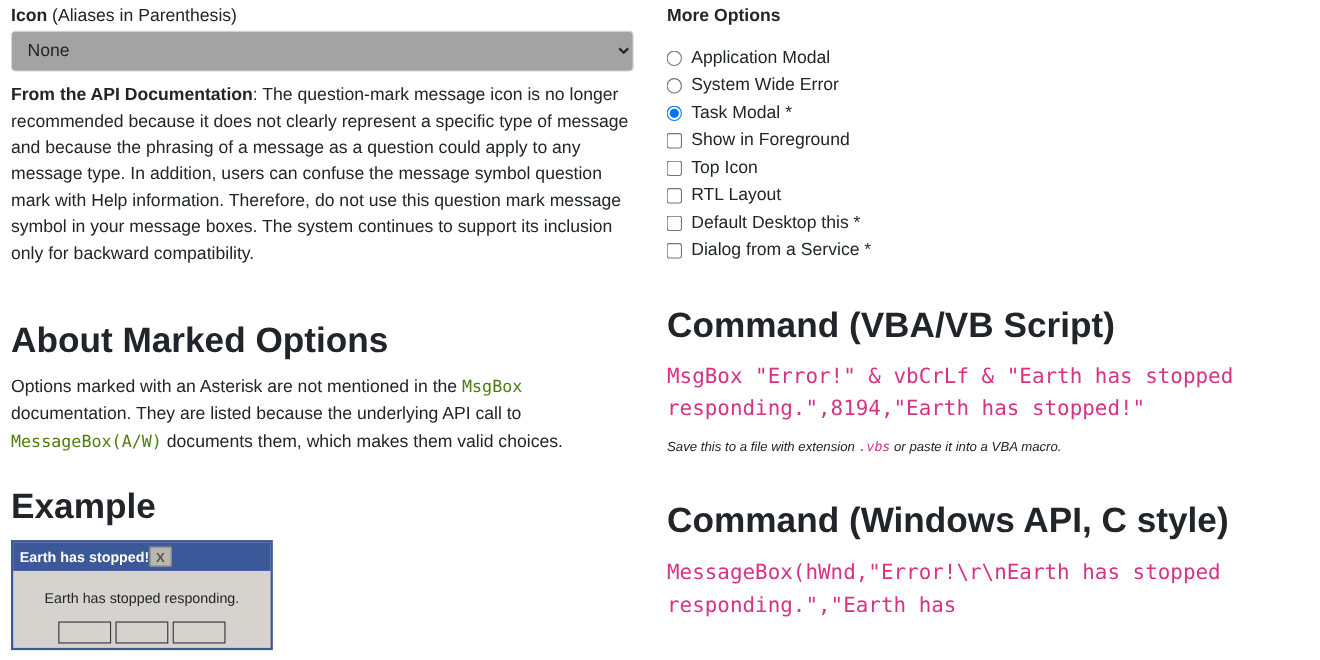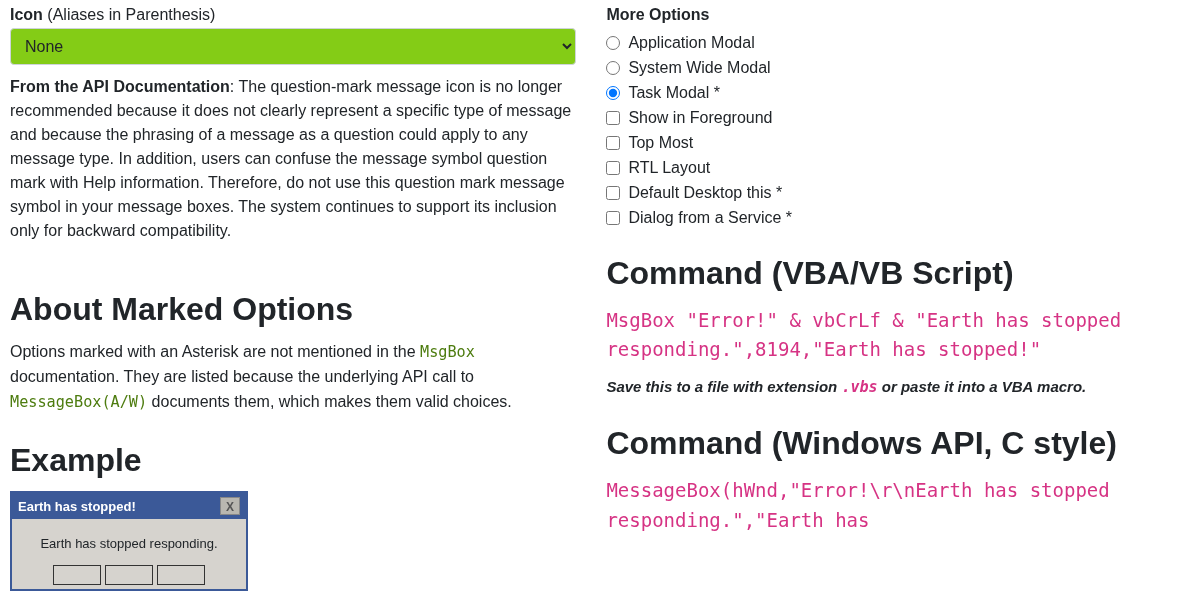--- a/index.html
+++ b/index.html
@@ -15,69 +15,69 @@
   .right { flex: 1; }
   .label-line { margin-bottom: 4px; }
   .label-line strong { font-weight: 700; }
   .label-line .paren { font-weight: 400; }
   select {
     width: 100%;
     font-size: 16px;
     padding: 8px 10px;
     border: 1px solid #ced4da;
     border-radius: 4px;
-    background: #84cc16;
+    background: #a3a3a3;
     color: #212529;
   }
   .api-note { margin-top: 10px; line-height: 1.5; }
   .api-note .lead { font-weight: 700; }
   h2 {
     font-size: 32px;
     font-weight: 700;
     margin: 48px 0 12px 0;
   }
   h2.tight { margin-top: 28px; }
   h2.cmd { margin-top: 0; margin-bottom: 14px; }
-  h2.cmd2 { margin-top: 26px; margin-bottom: 14px; }
+  h2.cmd2 { margin-top: 40px; margin-bottom: 14px; }
   p { line-height: 1.55; }
   code.inline {
     font-family: "Consolas", "Menlo", monospace;
     color: #4d7c0f;
     font-size: 0.95em;
   }
-  .options-title { font-weight: 700; margin-bottom: 10px; }
+  .options-title { font-weight: 700; margin-bottom: 20px; }
   .opt { display: flex; align-items: center; gap: 8px; margin: 7px 0; font-size: 16px; }
   .opt input { width: 14px; height: 14px; }
   pre.code {
     font-family: "Consolas", "Menlo", monospace;
     color: #d63384;
     font-size: 19px;
     line-height: 1.55;
     white-space: pre-wrap;
     word-break: break-word;
     margin-bottom: 10px;
   }
-  .hint { font-style: italic; font-size: 15px; margin-top: 4px; font-weight: bold; }
+  .hint { font-style: italic; font-size: 12px; margin-top: 4px; }
   .hint .ext { font-family: "Consolas","Menlo",monospace; color: #d63384; font-style: italic; }
   
   .msgbox {
     width: 238px;
     border: 2px solid #3b5998;
     background: #d6d3ce;
     font-family: Tahoma, sans-serif;
     font-size: 13px;
     margin-top: 8px;
   }
   .msgbox .titlebar {
     background: #3b5998;
     color: #fff;
     font-weight: 700;
     padding: 4px 6px;
     display: flex;
-    justify-content: space-between;
+    justify-content: flex-start;
     align-items: center;
   }
   .msgbox .closebtn {
     background: #b9b7b0;
     color: #555;
     width: 20px;
     height: 18px;
     text-align: center;
     line-height: 18px;
     font-weight: 700;
@@ -143,48 +143,48 @@
 
   <div class="right">
     <div class="options-title">More Options</div>
 
     <label class="opt">
       <input type="radio" name="modal" style="">
       <span>Application Modal</span>
     </label>
     <label class="opt">
       <input type="radio" name="modal" style="">
-      <span>System Wide Modal</span>
+      <span>System Wide Error</span>
     </label>
     <label class="opt">
       <input type="radio" name="modal" checked="" style="">
       <span>Task Modal *</span>
     </label>
     <label class="opt">
       <input type="checkbox" style="">
       <span>Show in Foreground</span>
     </label>
     <label class="opt">
       <input type="checkbox" style="">
-      <span>Top Most</span>
+      <span>Top Icon</span>
     </label>
     <label class="opt">
       <input type="checkbox" style="">
       <span>RTL Layout</span>
     </label>
     <label class="opt">
       <input type="checkbox" style="">
       <span>Default Desktop this *</span>
     </label>
     <label class="opt">
       <input type="checkbox" style="">
       <span>Dialog from a Service *</span>
     </label>
 
-    <h2 class="cmd" style="margin-top:28px">Command (VBA/VB Script)</h2>
+    <h2 class="cmd" style="margin-top:40px">Command (VBA/VB Script)</h2>
     <pre class="code">MsgBox "Error!" &amp; vbCrLf &amp; "Earth has stopped responding.",8194,"Earth has stopped!"</pre>
     <p class="hint">
       <span>Save this to a file with extension </span><span class="ext">.vbs</span><span> or paste it into a VBA macro.</span>
     </p>
 
     <h2 class="cmd2">Command (Windows API, C style)</h2>
     <pre class="code">MessageBox(hWnd,"Error!\r\nEarth has stopped responding.","Earth has</pre>
   </div>
 </div>
 

